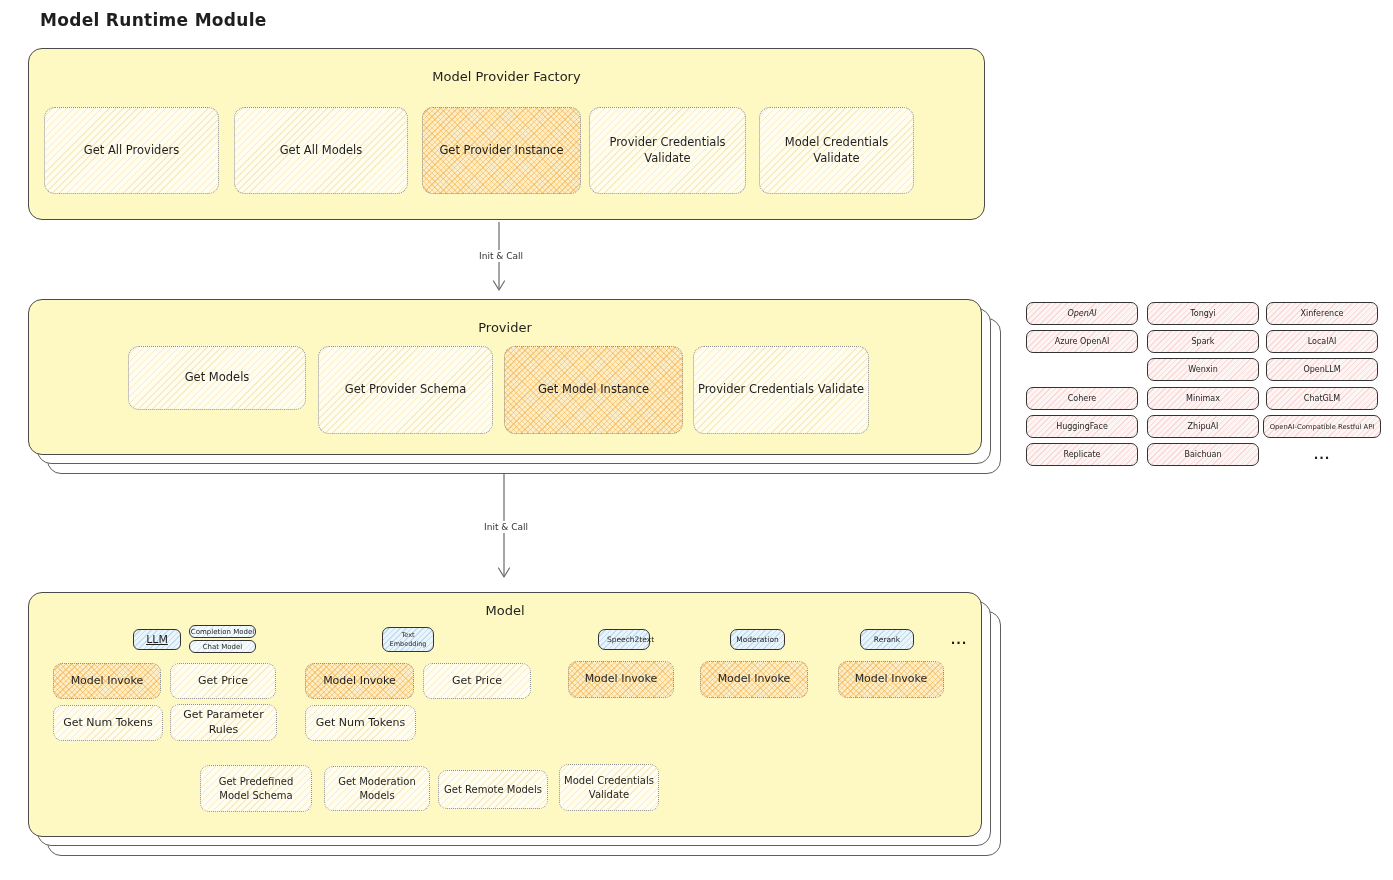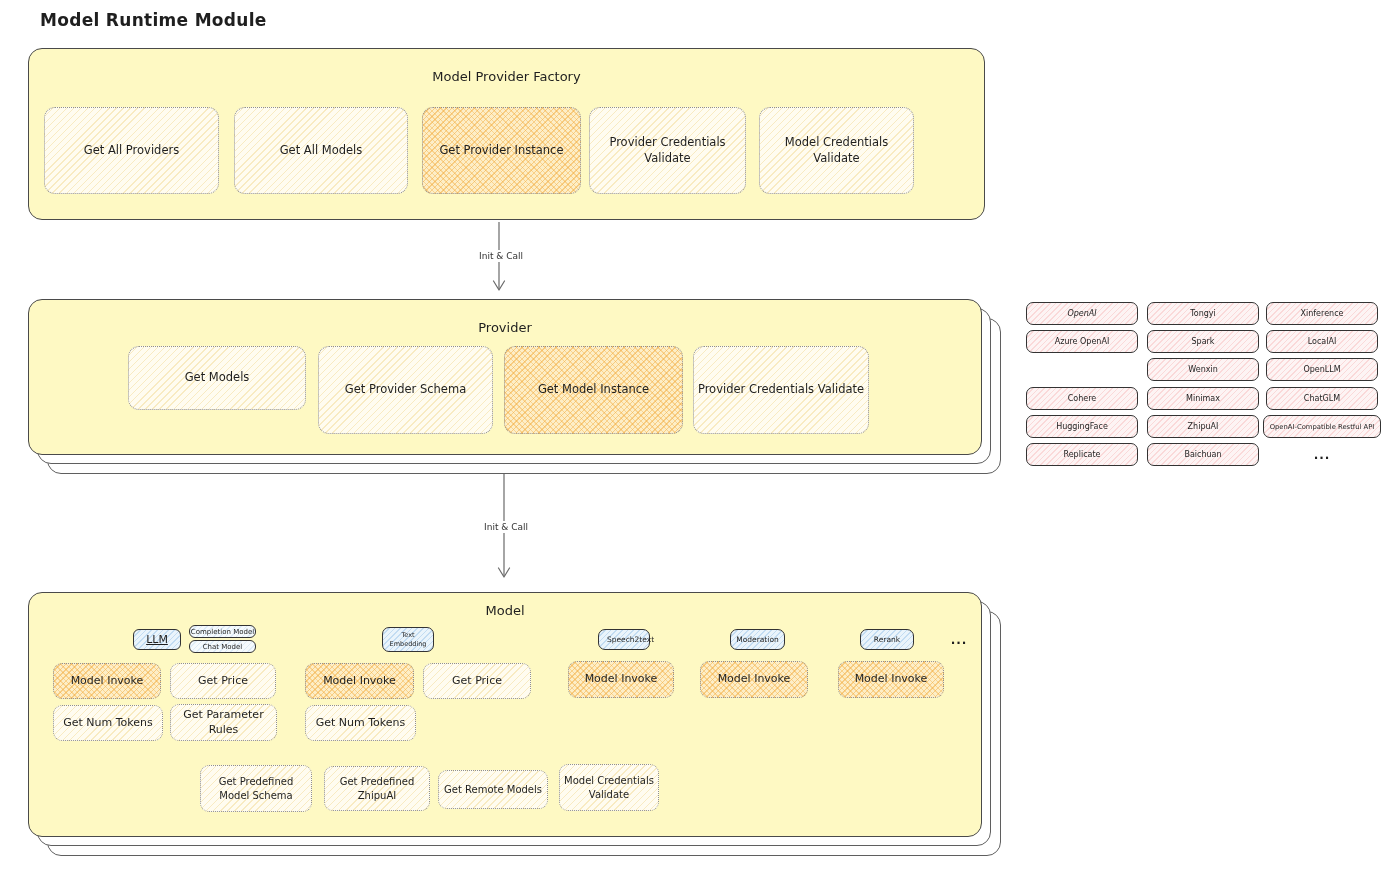--- a/index.html
+++ b/index.html
@@ -201,21 +201,21 @@
       <span>Model Invoke</span>
     </div>
   <div class="box-highlight op" style="left:809px;top:68px;width:106px;height:37px;">
       <span>Model Invoke</span>
     </div>
 
   <div class="box-yellow bop" style="left:171px;top:172px;width:112px;height:47px;">
       <span>Get Predefined Model Schema</span>
     </div>
   <div class="box-yellow bop" style="left:295px;top:173px;width:106px;height:45px;">
-      <span>Get Predefined ZhipuAI</span>
+      <span>Get Moderation Models</span>
     </div>
   <div class="box-yellow bop" style="left:409px;top:177px;width:110px;height:39px;">
       <span>Get Remote Models</span>
     </div>
   <div class="box-yellow bop" style="left:530px;top:171px;width:100px;height:47px;">
       <span>Model Credentials Validate</span>
     </div>
 </div>
 
 </body></html>

